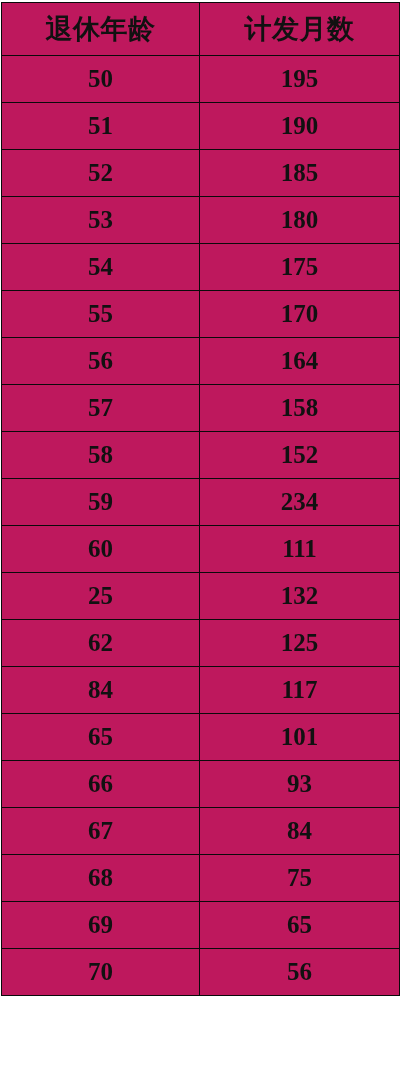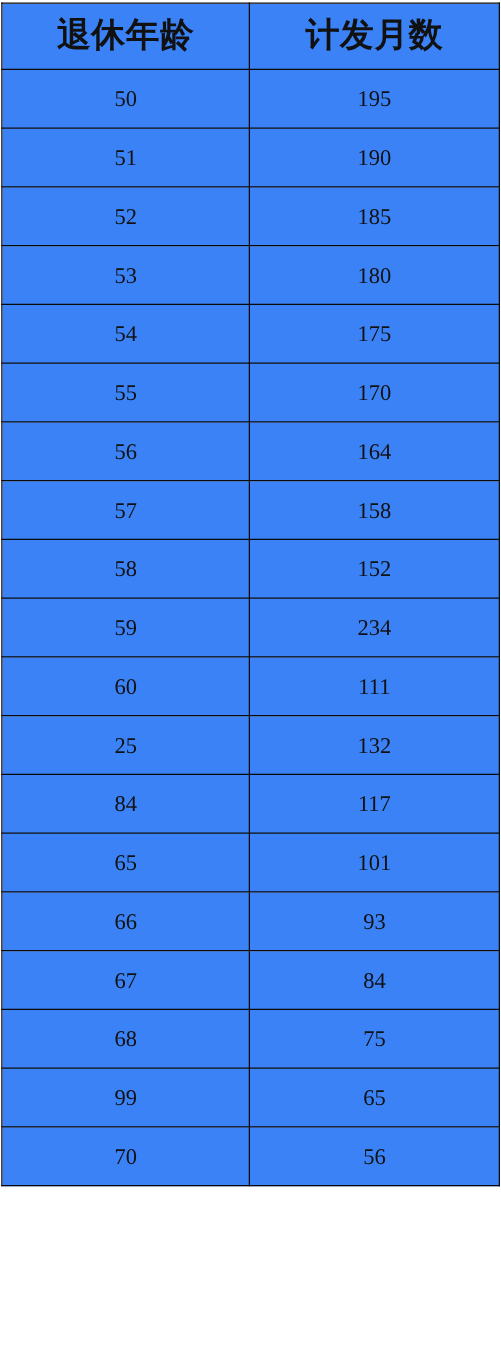--- a/index.html
+++ b/index.html
@@ -33,39 +33,39 @@
   table.pension-table col.col-age   { width: 198px; }
   table.pension-table col.col-month { width: 200px; }
 
   table.pension-table th,
   table.pension-table td {
     border: 1.5px solid #0a0a0a;
     text-align: center;
     vertical-align: middle;
     padding: 0;
     color: #111111;
-    background: #3b82f6;
+    background: #be185d;
   }
 
   
   table.pension-table thead th {
     height: 52px;
     font-family: "DejaVu Sans", "Liberation Sans", sans-serif;
     font-size: 27px;
     font-weight: 700;
     letter-spacing: 0.5px;
     line-height: 52px;
   }
 
   
   table.pension-table tbody td {
     height: 46px;
     font-family: "Liberation Serif", "DejaVu Serif", serif;
-    font-size: 18px;
-    font-weight: 400;
+    font-size: 25px;
+    font-weight: 700;
     line-height: 46px;
   }
 </style>
 </head>
 <body>
 
 <div class="page">
   <table class="pension-table">
     <colgroup>
       <col class="col-age">
@@ -120,41 +120,45 @@
         </tr>
         <tr>
           <td>60</td>
           <td>111</td>
         </tr>
         <tr>
           <td>25</td>
           <td>132</td>
         </tr>
         <tr>
+          <td>62</td>
+          <td>125</td>
+        </tr>
+        <tr>
           <td>84</td>
           <td>117</td>
         </tr>
         <tr>
           <td>65</td>
           <td>101</td>
         </tr>
         <tr>
           <td>66</td>
           <td>93</td>
         </tr>
         <tr>
           <td>67</td>
           <td>84</td>
         </tr>
         <tr>
           <td>68</td>
           <td>75</td>
         </tr>
         <tr>
-          <td>99</td>
+          <td>69</td>
           <td>65</td>
         </tr>
         <tr>
           <td>70</td>
           <td>56</td>
         </tr>
       </tbody>
   </table>
 </div>
 

